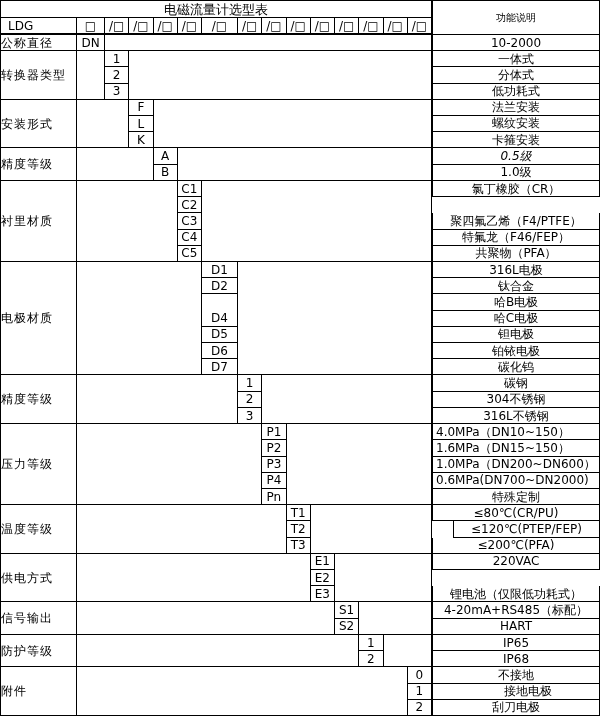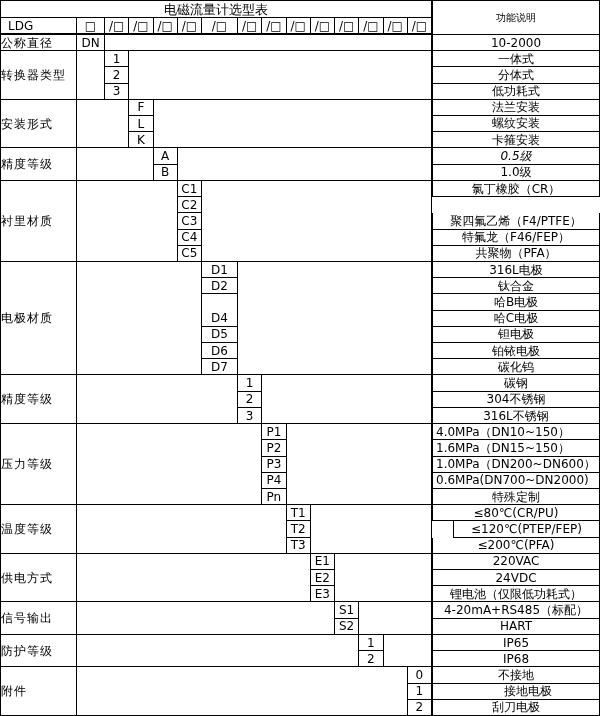--- a/index.html
+++ b/index.html
@@ -148,21 +148,20 @@
       <div class="cell" style="grid-area: 33 / 10;">T2</div>
       <div class="cell fncol" style="grid-area: 33 / 16; margin-left: 21px;">≤120℃(PTEP/FEP)</div>
       <div class="cell" style="grid-area: 34 / 10;">T3</div>
       <div class="cell fncol" style="grid-area: 34 / 16;">≤200℃(PFA)</div>
       <div class="cell label-cell" style="grid-area: 35 / 1 / span 3;">供电方式</div>
       <div class="cell" style="grid-area: 35 / 2 / span 3 / 11;"></div>
       <div class="cell" style="grid-area: 35 / 12 / span 3 / 16;"></div>
       <div class="cell" style="grid-area: 35 / 11;">E1</div>
       <div class="cell fncol" style="grid-area: 35 / 16;">220VAC</div>
       <div class="cell" style="grid-area: 36 / 11;">E2</div>
-      <div class="cell fncol" style="grid-area: 36 / 16;">24VDC</div>
       <div class="cell" style="grid-area: 37 / 11;">E3</div>
       <div class="cell fncol" style="grid-area: 37 / 16;">锂电池（仅限低功耗式）</div>
       <div class="cell label-cell" style="grid-area: 38 / 1 / span 2;">信号输出</div>
       <div class="cell" style="grid-area: 38 / 2 / span 2 / 12;"></div>
       <div class="cell" style="grid-area: 38 / 13 / span 2 / 16;"></div>
       <div class="cell" style="grid-area: 38 / 12;">S1</div>
       <div class="cell fncol" style="grid-area: 38 / 16;">4-20mA+RS485（标配）</div>
       <div class="cell" style="grid-area: 39 / 12;">S2</div>
       <div class="cell fncol" style="grid-area: 39 / 16;">HART</div>
       <div class="cell label-cell" style="grid-area: 40 / 1 / span 2;">防护等级</div>

